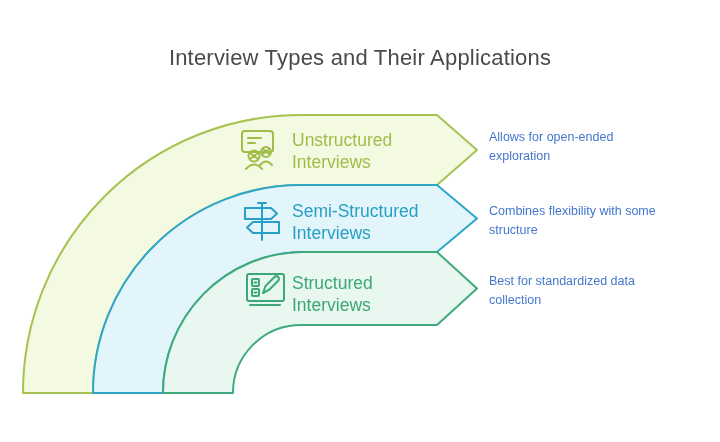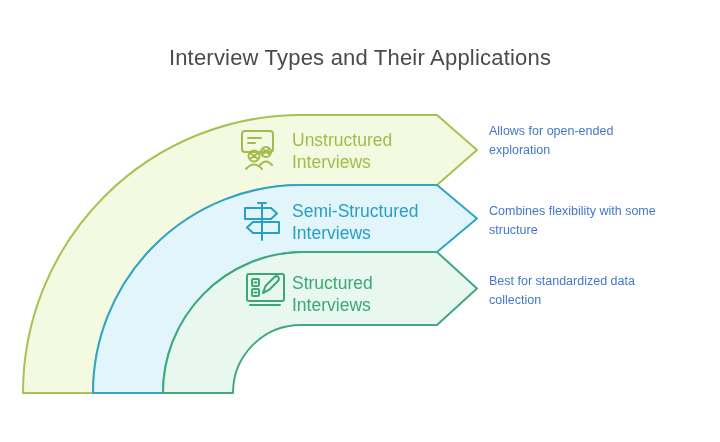--- a/index.html
+++ b/index.html
@@ -10,21 +10,21 @@
   .title{
     position:absolute;top:45px;left:0;width:720px;text-align:center;
     font-size:22px;font-weight:500;letter-spacing:.2px;
   }
   .diagram-svg{position:absolute;left:0;top:0;}
   .band-label{font-size:17.5px;font-weight:500;}
   .annotation{
     position:absolute;left:489px;width:185px;
     font-size:12.5px;line-height:19px;font-weight:400;
   }
-  .ann-1{top:122px;}
+  .ann-1{top:128px;}
   .ann-2{top:202px;}
   .ann-3{top:272px;}
 </style>
 </head>
 <body>
 
 <div class="canvas">
 
   <div class="title" style="color: rgb(74, 74, 74);">Interview Types and Their Applications</div>
 

